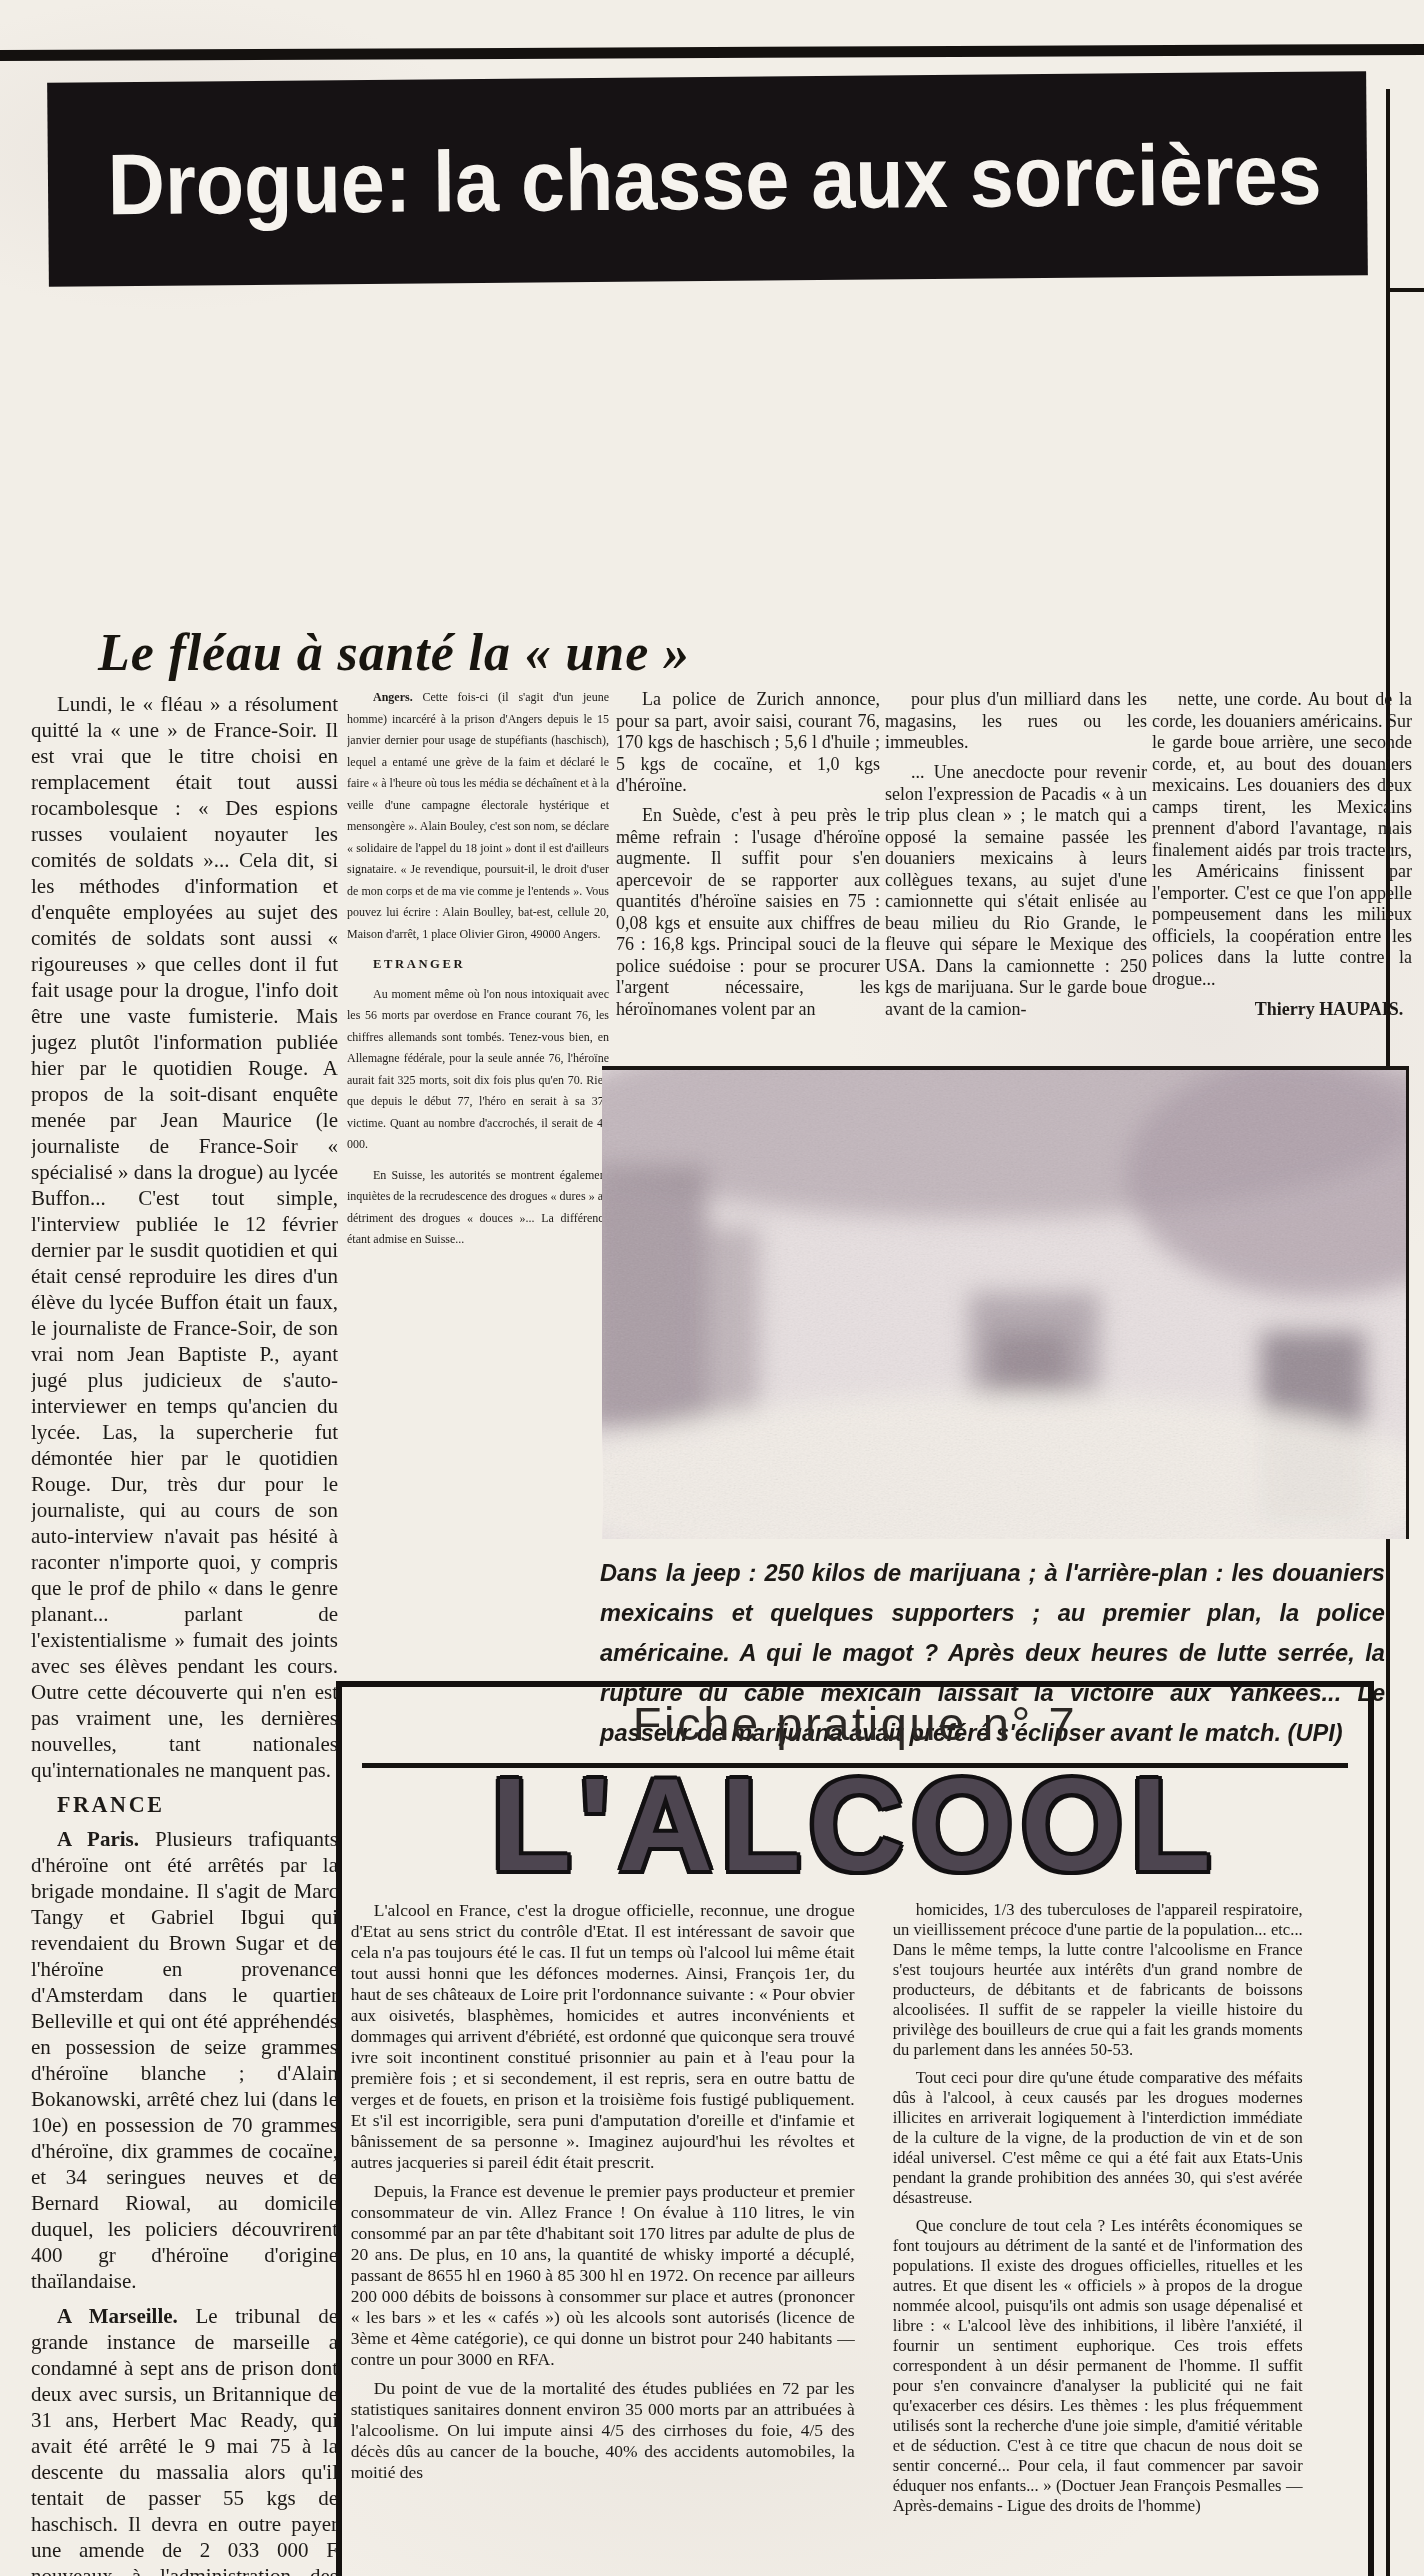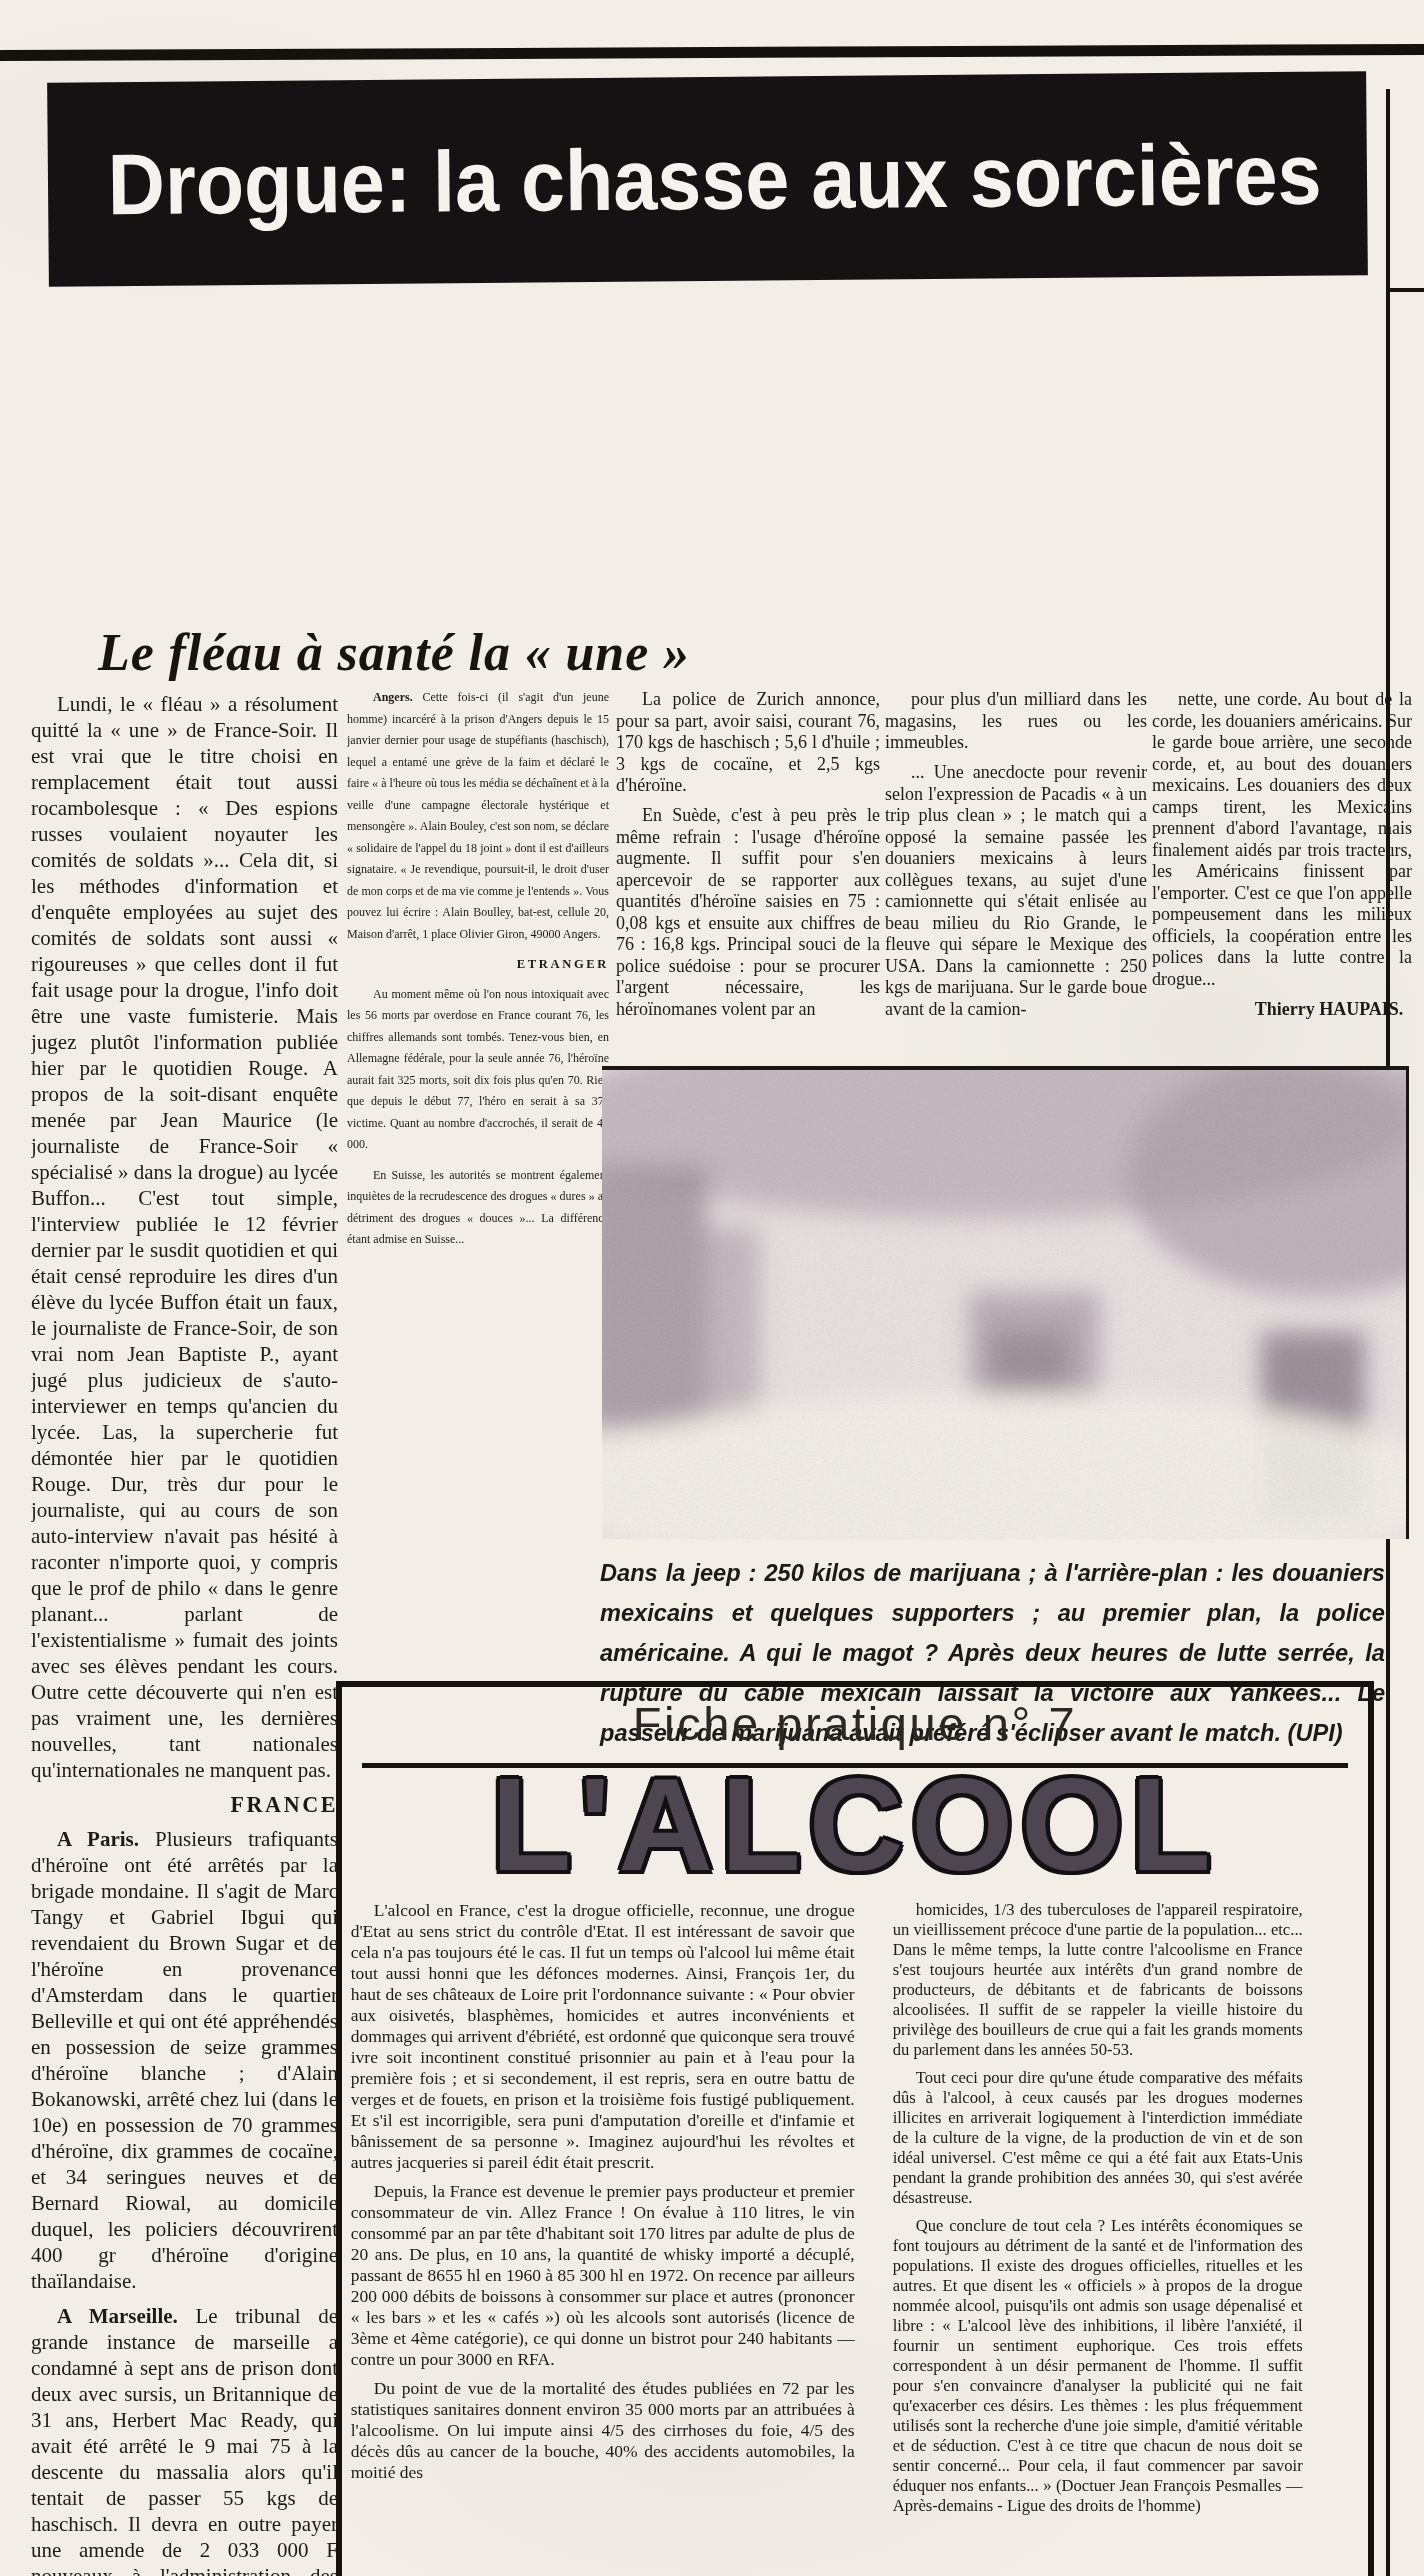--- a/index.html
+++ b/index.html
@@ -40,21 +40,21 @@
   }
   .subhead {
     position:absolute; left:98px; top:623px;
     font-family:"Liberation Serif","DejaVu Serif",serif; font-weight:bold; font-style:italic;
     font-size:52px; color:#18150f; letter-spacing:0.9px; white-space:nowrap;
   }
 
   
   .bodycol { position:absolute; text-align:justify; overflow:hidden;margin-top:15px; }
   .bodycol p { margin:0 0 8.7px 0; text-indent:26px; }
-  .colhead { text-align:right; font-weight:bold; letter-spacing:2.6px; margin:5.2px 0 7px 0; text-indent:0; font-size:1.05em; }
+  .colhead { text-align:left; font-weight:bold; letter-spacing:2.6px; margin:5.2px 0 7px 0; text-indent:0; font-size:1.05em; }
   .lead { font-weight:bold; }
   .col1 { left:31px;  top:676px; width:307px; height:1892px; font-size:21px;   line-height:26px; }
   .col2 { left:347px; top:672px; width:262px; height:986px; font-size:12px; line-height:21.5px; }
   .col3 { left:616px; top:674px; width:264px; height:387px;  font-size:18px; line-height:21.5px; }
   .col4 { left:885px;top:674px; width:262px; height:393px;  font-size:18px; line-height:21.5px; }
   .col5 { left:1152px;top:674px; width:260px; height:403px;  font-size:18px; line-height:21.5px; }
   .byline { text-align:right; font-weight:bold; padding-right:8.7px; text-indent:0; }
 
   
   .photo {
@@ -116,21 +116,21 @@
   </div>
 
   <div class="bodycol col2">
     <p><span class="lead">Angers.</span><span> Cette fois-ci (il s'agit d'un jeune homme) incarcéré à la prison d'Angers depuis le 15 janvier dernier pour usage de stupéfiants (haschisch), lequel a entamé une grève de la faim et déclaré le faire « à l'heure où tous les média se déchaînent et à la veille d'une campagne électorale hystérique et mensongère ». Alain Bouley, c'est son nom, se déclare « solidaire de l'appel du 18 joint » dont il est d'ailleurs signataire. « Je revendique, poursuit-il, le droit d'user de mon corps et de ma vie comme je l'entends ». Vous pouvez lui écrire : Alain Boulley, bat-est, cellule 20, Maison d'arrêt, 1 place Olivier Giron, 49000 Angers.</span></p>
     <p class="colhead">ETRANGER</p>
     <p>Au moment même où l'on nous intoxiquait avec les 56 morts par overdose en France courant 76, les chiffres allemands sont tombés. Tenez-vous bien, en Allemagne fédérale, pour la seule année 76, l'héroïne aurait fait 325 morts, soit dix fois plus qu'en 70. Rien que depuis le début 77, l'héro en serait à sa 37e victime. Quant au nombre d'accrochés, il serait de 40 000.</p>
     <p>En Suisse, les autorités se montrent également inquiètes de la recrudescence des drogues « dures » au détriment des drogues « douces »... La différence étant admise en Suisse...</p>
   </div>
 
   <div class="bodycol col3">
-    <p>La police de Zurich annonce, pour sa part, avoir saisi, courant 76, 170 kgs de haschisch ; 5,6 l d'huile ; 3 kgs de cocaïne, et 2,5 kgs d'héroïne.</p>
+    <p>La police de Zurich annonce, pour sa part, avoir saisi, courant 76, 170 kgs de haschisch ; 5,6 l d'huile ; 5 kgs de cocaïne, et 1,0 kgs d'héroïne.</p>
     <p>En Suède, c'est à peu près le même refrain : l'usage d'héroïne augmente. Il suffit pour s'en apercevoir de se rapporter aux quantités d'héroïne saisies en 75 : 0,08 kgs et ensuite aux chiffres de 76 : 16,8 kgs. Principal souci de la police suédoise : pour se procurer l'argent nécessaire, les héroïnomanes volent par an</p>
   </div>
 
   <div class="bodycol col4">
     <p>pour plus d'un milliard dans les magasins, les rues ou les immeubles.</p>
     <p>... Une anecdocte pour revenir selon l'expression de Pacadis « à un trip plus clean » ; le match qui a opposé la semaine passée les douaniers mexicains à leurs collègues texans, au sujet d'une camionnette qui s'était enlisée au beau milieu du Rio Grande, le fleuve qui sépare le Mexique des USA. Dans la camionnette : 250 kgs de marijuana. Sur le garde boue avant de la camion-</p>
   </div>
 
   <div class="bodycol col5">
     <p>nette, une corde. Au bout de la corde, les douaniers américains. Sur le garde boue arrière, une seconde corde, et, au bout des douaniers mexicains. Les douaniers des deux camps tirent, les Mexicains prennent d'abord l'avantage, mais finalement aidés par trois tracteurs, les Américains finissent par l'emporter. C'est ce que l'on appelle pompeusement dans les milieux officiels, la coopération entre les polices dans la lutte contre la drogue...</p>

